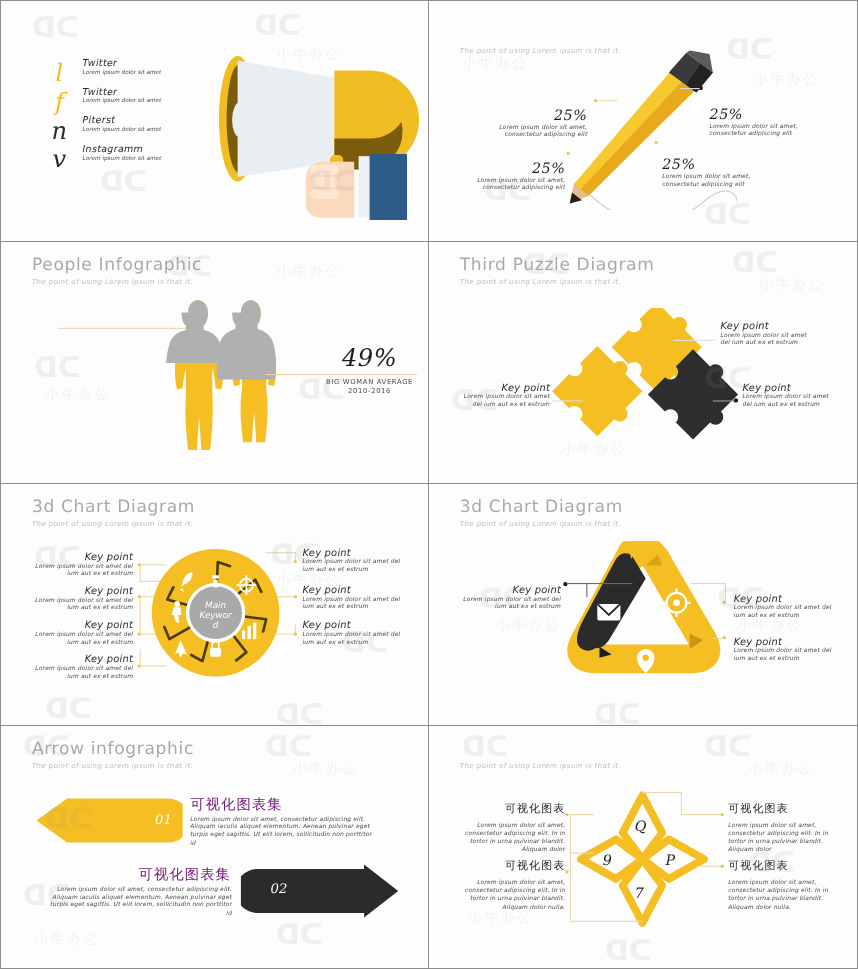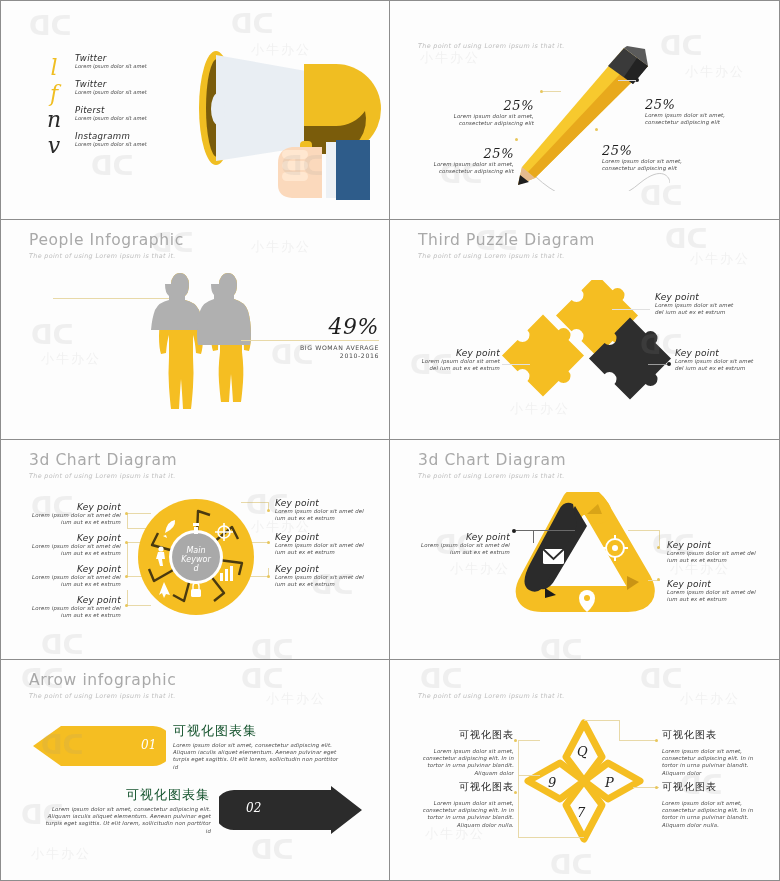--- a/index.html
+++ b/index.html
@@ -40,21 +40,21 @@
 
   
   .bignum{font-size:22px;color:#1e1e1e;font-style:italic;font-family:"DejaVu Serif",serif;letter-spacing:.5px;}
   .capt{font-size:6.2px;color:#4a4a4a;letter-spacing:.6px;line-height:8px;}
 
   
   .ln{position:absolute;background:#e8d9a8;}
   .lnd{position:absolute;background:#cfcfcf;}
 
   
-  .cjk{font-size:13px;color:#14532d;letter-spacing:1px;font-family:"DejaVu Sans",sans-serif;}
+  .cjk{font-size:13px;color:#701a75;letter-spacing:1px;font-family:"DejaVu Sans",sans-serif;}
   .arrnum{font-size:12px;color:#fff;font-style:italic;font-family:"DejaVu Serif",serif;}
 
   
   .cjk2{font-size:10px;color:#222;letter-spacing:1px;}
   .fl-letter{position:absolute;font-size:13px;color:#222;font-style:italic;font-family:"DejaVu Serif",serif;}
 
   
   .wm{position:absolute;color:rgba(150,150,150,.13);font-size:26px;font-weight:700;pointer-events:none;user-select:none;}
   .wm2{position:absolute;color:rgba(150,150,150,.11);font-size:13px;pointer-events:none;user-select:none;letter-spacing:2px;}
 </style>
@@ -179,21 +179,21 @@
       </g>
 
       <g transform="translate(50,2)">
         <path d="M28 10 a9 11 0 0 1 18 0 q0 8 -3 11 l0 4 q11 3 14 12 q3 10 3 24 q0 10 -2 16 l-5 -1 q0 -10 -2 -16 l0 18 q2 16 1 30 q-1 13 -2 20 l-8 0 q-1 -16 -2 -28 q-1 12 -2 28 l-8 0 q-1 -7 -2 -20 q-1 -14 1 -30 l0 -18 q-2 6 -2 16 l-5 1 q-2 -6 -2 -16 q0 -14 3 -24 q3 -9 14 -12 l0 -4 q-3 -3 -3 -11 Z" fill="#F5BE22"></path>
         <path d="M28 10 a9 11 0 0 1 18 0 q0 8 -3 11 l0 4 q11 3 14 12 q3 10 3 24 q0 6 -1 10 l-52 0 q-1 -4 -1 -10 q0 -14 3 -24 q3 -9 14 -12 l0 -4 q-3 -3 -3 -11 Z" fill="#B0B0B0"></path>
       </g>
     </svg>
 
     <div class="ln" style="left:52px;top:78px;width:116px;height:1px;"></div>
 
-    <div style="position:absolute;left:292px;top:94px;width:86px;text-align:right;">
+    <div style="position:absolute;left:292px;top:94px;width:86px;text-align:center;">
       <div class="bignum">49%</div>
       <div class="capt" style="margin-top:5px;">BIG WOMAN AVERAGE</div>
       <div class="capt">2010-2016</div>
     </div>
     <div class="ln" style="left:240px;top:120px;width:138px;height:1px;"></div>
 
     <div class="wm" style="left:150px;top:8px;">ᗡᑕ</div>
     <div class="wm2" style="left:250px;top:18px;">小牛办公</div>
     <div class="wm" style="left:30px;top:100px;">ᗡᑕ</div>
     <div class="wm2" style="left:40px;top:130px;">小牛办公</div>

